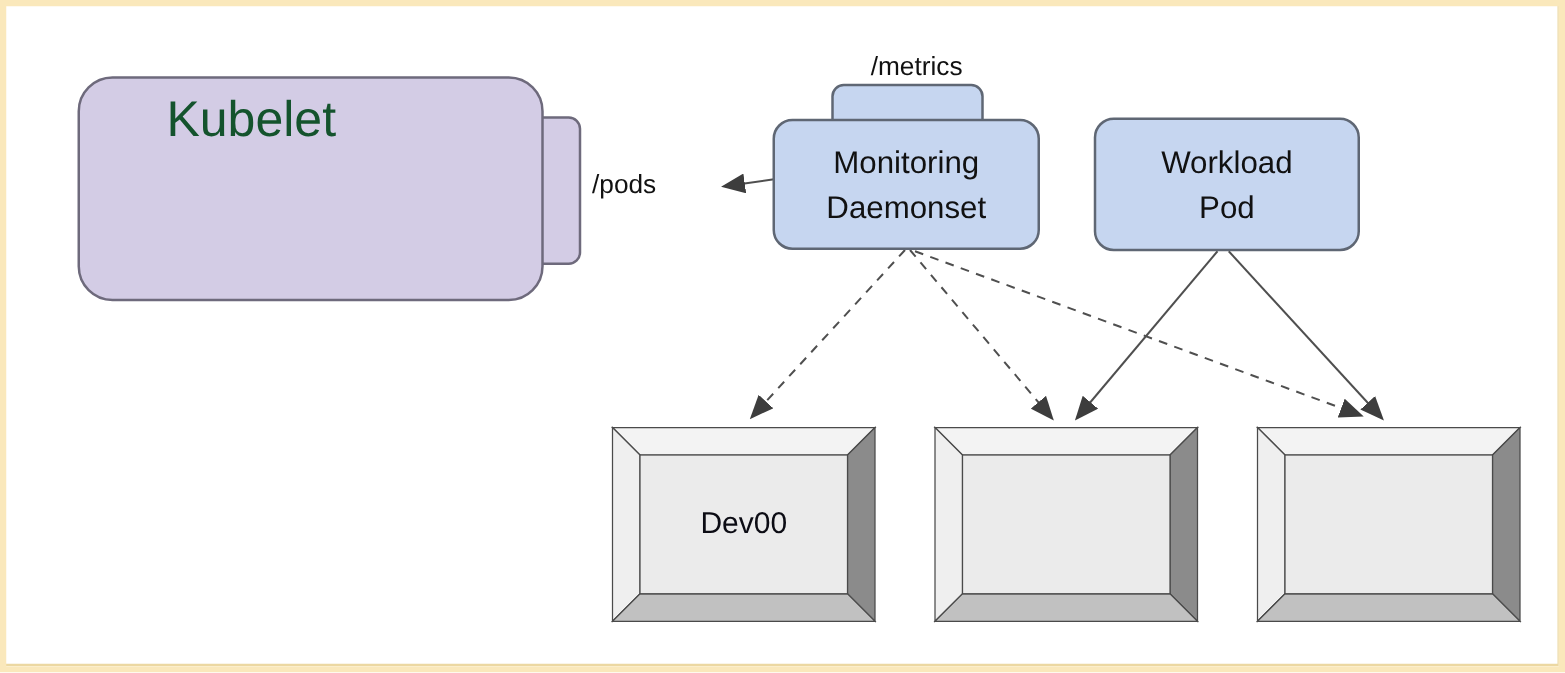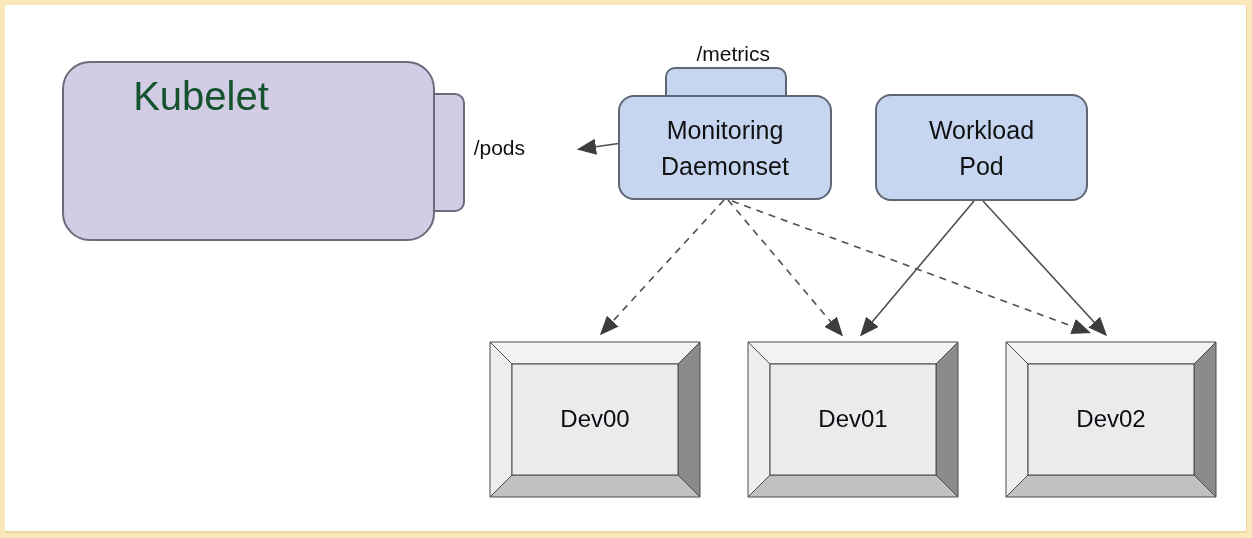--- a/index.html
+++ b/index.html
@@ -150,16 +150,14 @@
 
   <div class="node metrics-tab"></div>
   <div class="endpoint-label metrics-label">/metrics</div>
   <div class="node blue-box workload-box">Workload
 Pod</div>
 
   <div class="node blue-box monitoring-box">Monitoring
 Daemonset</div>
 
   <div class="device-label dev0-label">Dev00</div>
-  <div class="device-label dev1-label">Dev01</div>
-  <div class="device-label dev2-label">Dev02</div>
 
 </div>
 
 </body></html>

